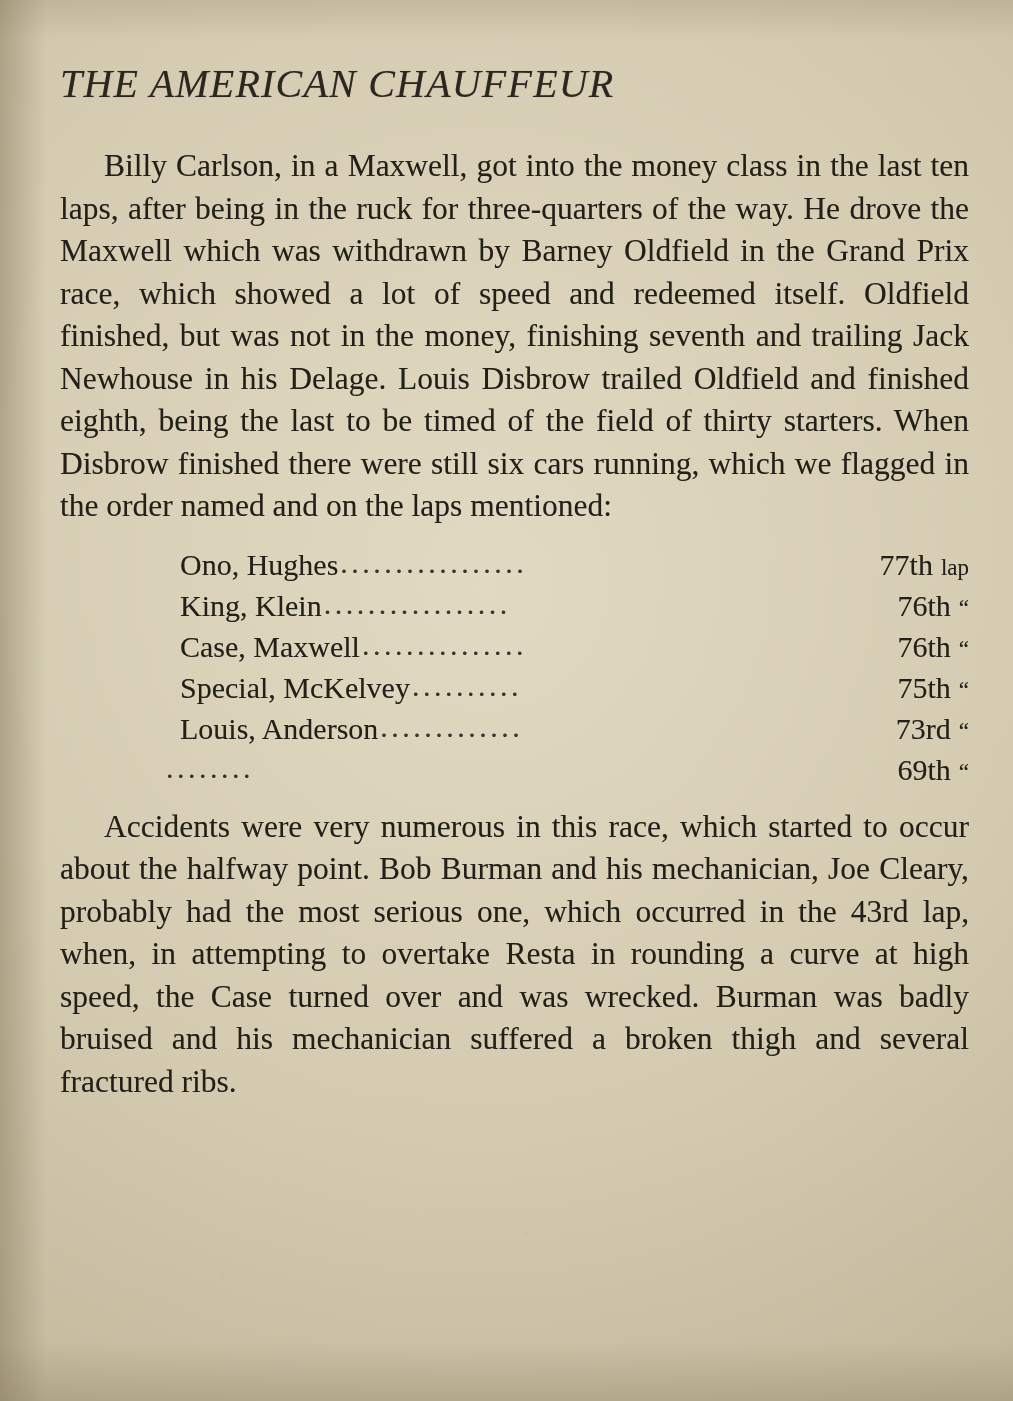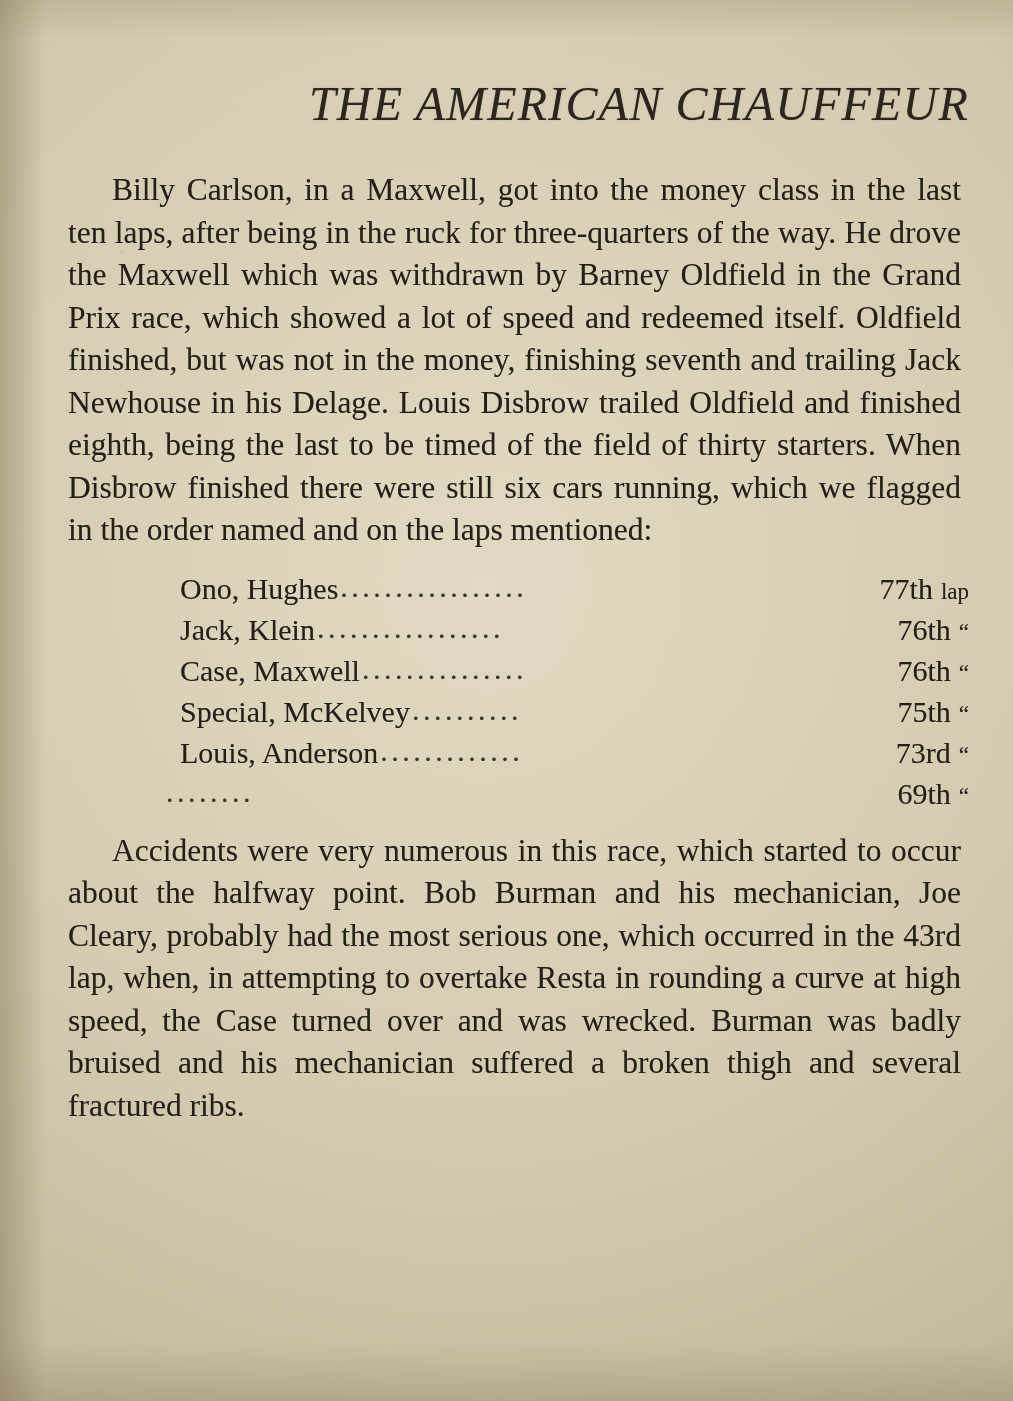--- a/index.html
+++ b/index.html
@@ -64,43 +64,42 @@
   }
 
   .content {
     position: relative;
     z-index: 2;
     padding: 0 44px 0 60px;
   }
 
   
   .running-head {
-    text-align: right;
     font-style: italic;
-    font-size: 48px;
+    font-size: 40px;
     letter-spacing: 1.2px;
     color: #2b2720;
-    margin: 76px 0 0 0;
+    margin: 60px 0 0 0;
     padding-right: 0px;
     white-space: nowrap;
     overflow: hidden;
     text-shadow: 0 0 1px rgba(60,50,35,0.35);
   }
 
   .body-text {
     color: #232019;
     font-size: 31.5px;
     line-height: 42.5px;
     text-align: justify;
     text-justify: inter-word;
     text-shadow: 0 0 0.6px rgba(50,42,28,0.30);
   }
 
   p.para {
-    margin: 8px;
+    margin: 0;
   }
   p.para.first {
     margin-top: 38px;
   }
   p.para + p.para {
     margin-top: 0;
   }
   .indent { display: inline-block; width: 44px; }
 
   
@@ -159,21 +158,21 @@
       <div class="results">
 
         <div class="result-row">
           <span class="rr-name">Ono, Hughes</span>
           <span class="rr-leader">.................</span>
           <span class="rr-lap">77th</span>
           <span class="rr-unit">lap</span>
         </div>
 
         <div class="result-row">
-          <span class="rr-name">Jack, Klein</span>
+          <span class="rr-name">King, Klein</span>
           <span class="rr-leader">.................</span>
           <span class="rr-lap">76th</span>
           <span class="rr-unit">“</span>
         </div>
 
         <div class="result-row">
           <span class="rr-name">Case, Maxwell</span>
           <span class="rr-leader">...............</span>
           <span class="rr-lap">76th</span>
           <span class="rr-unit">“</span>

